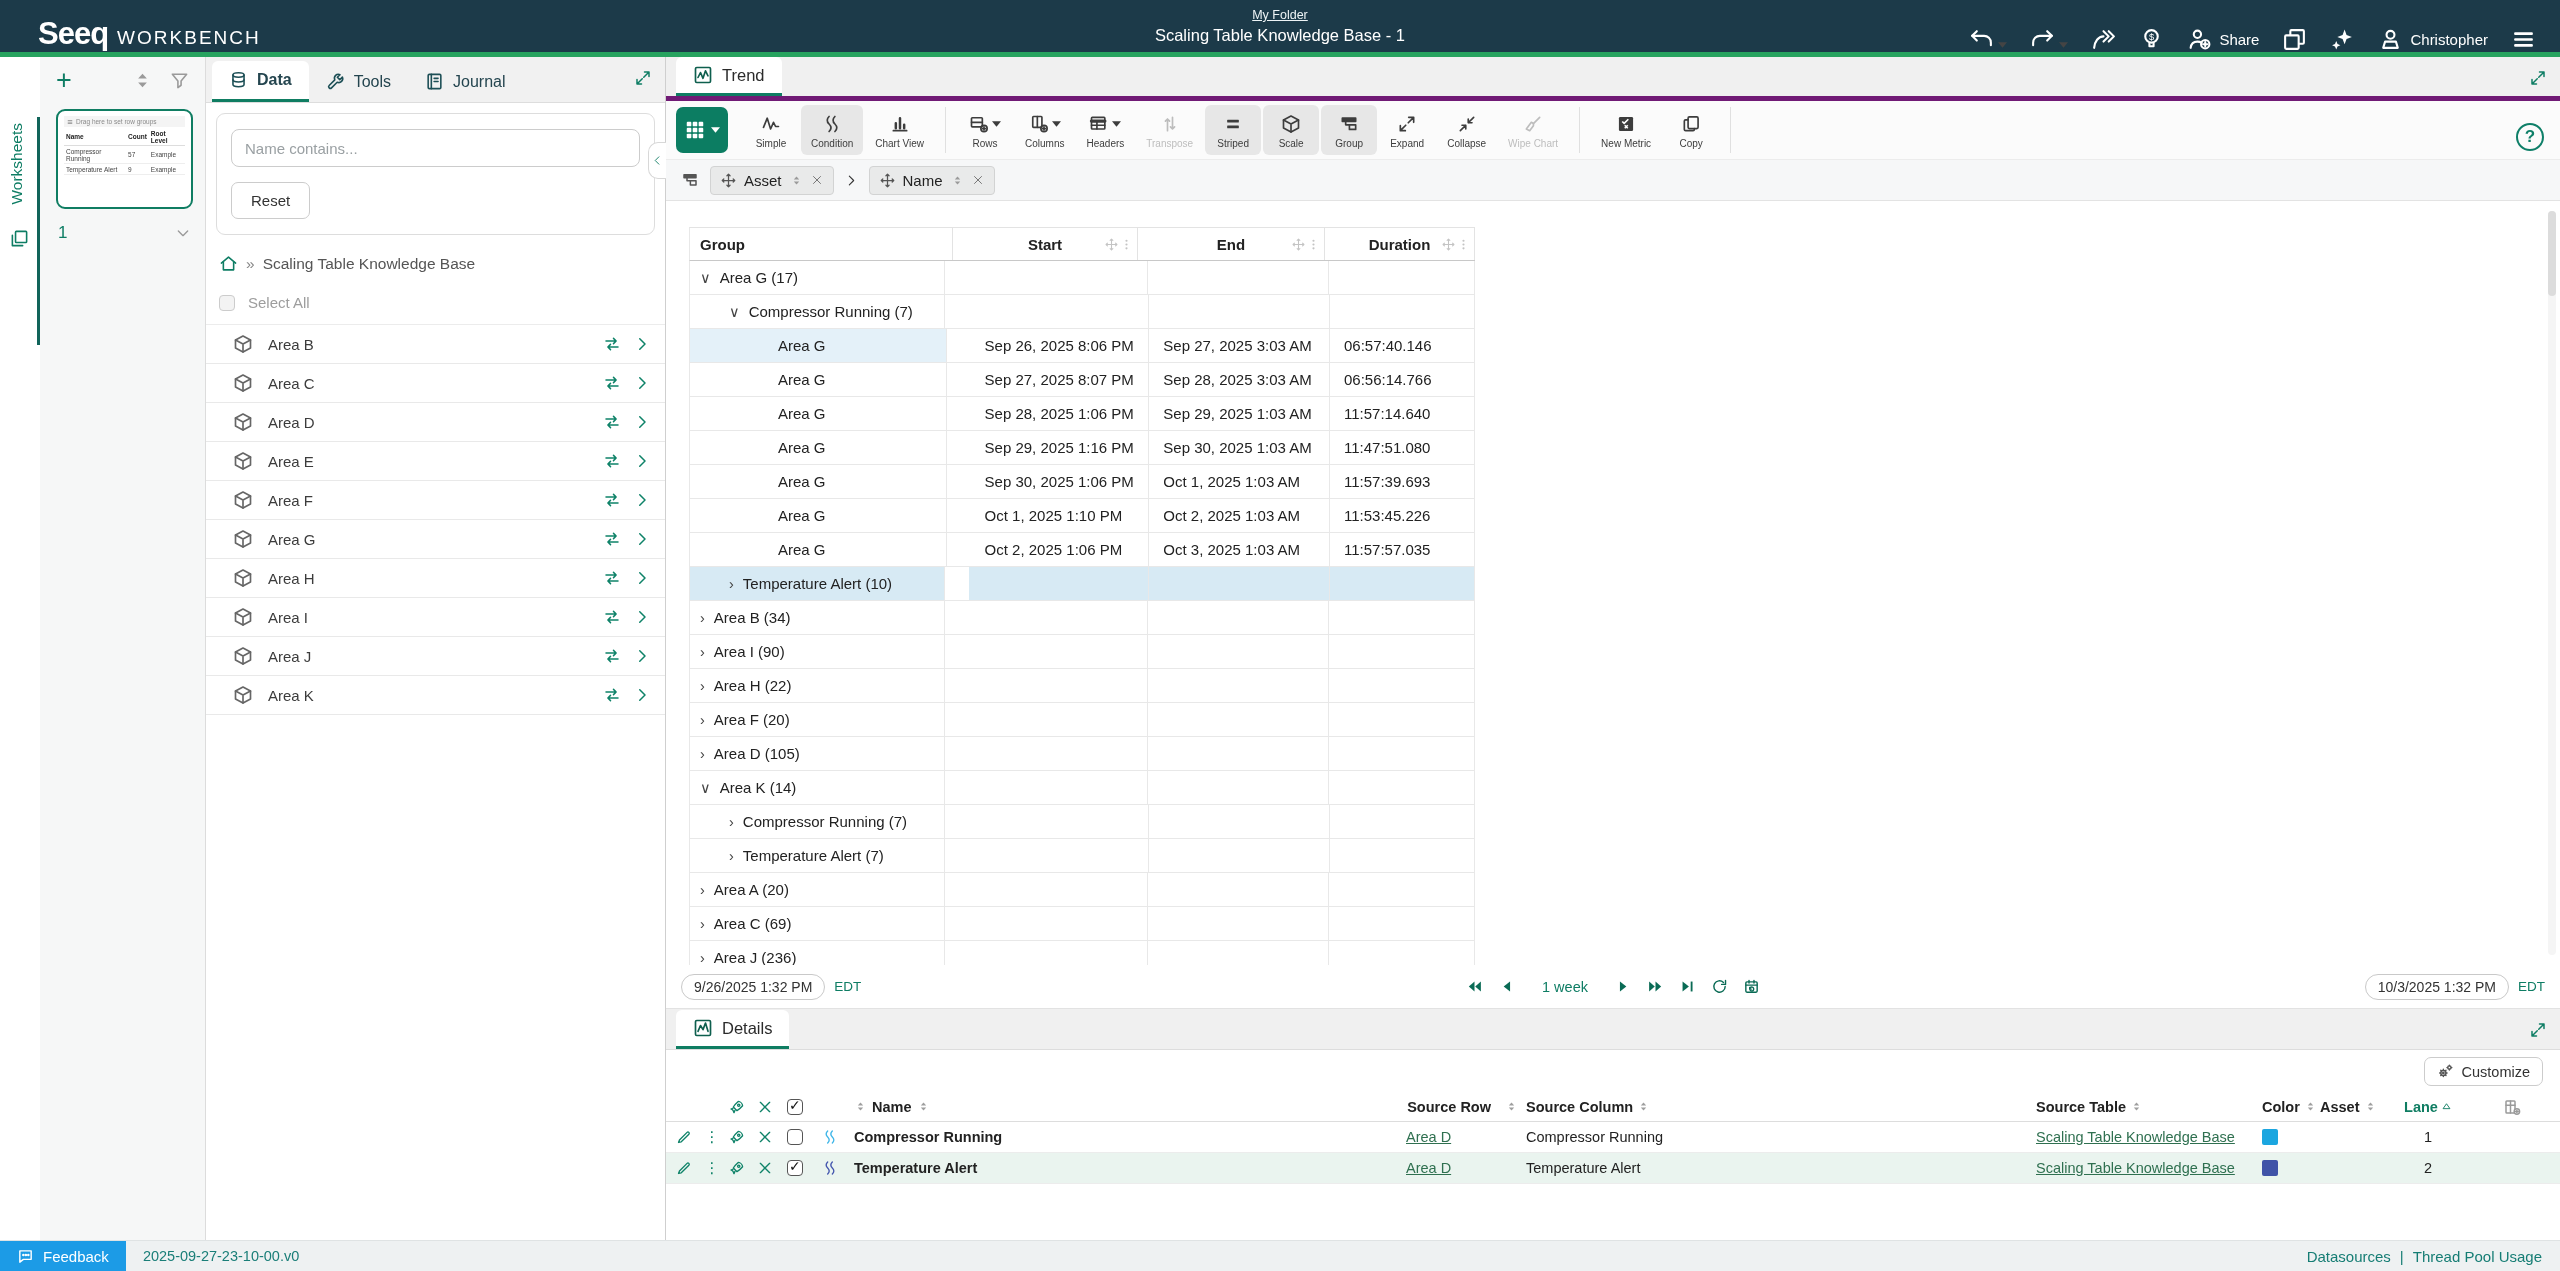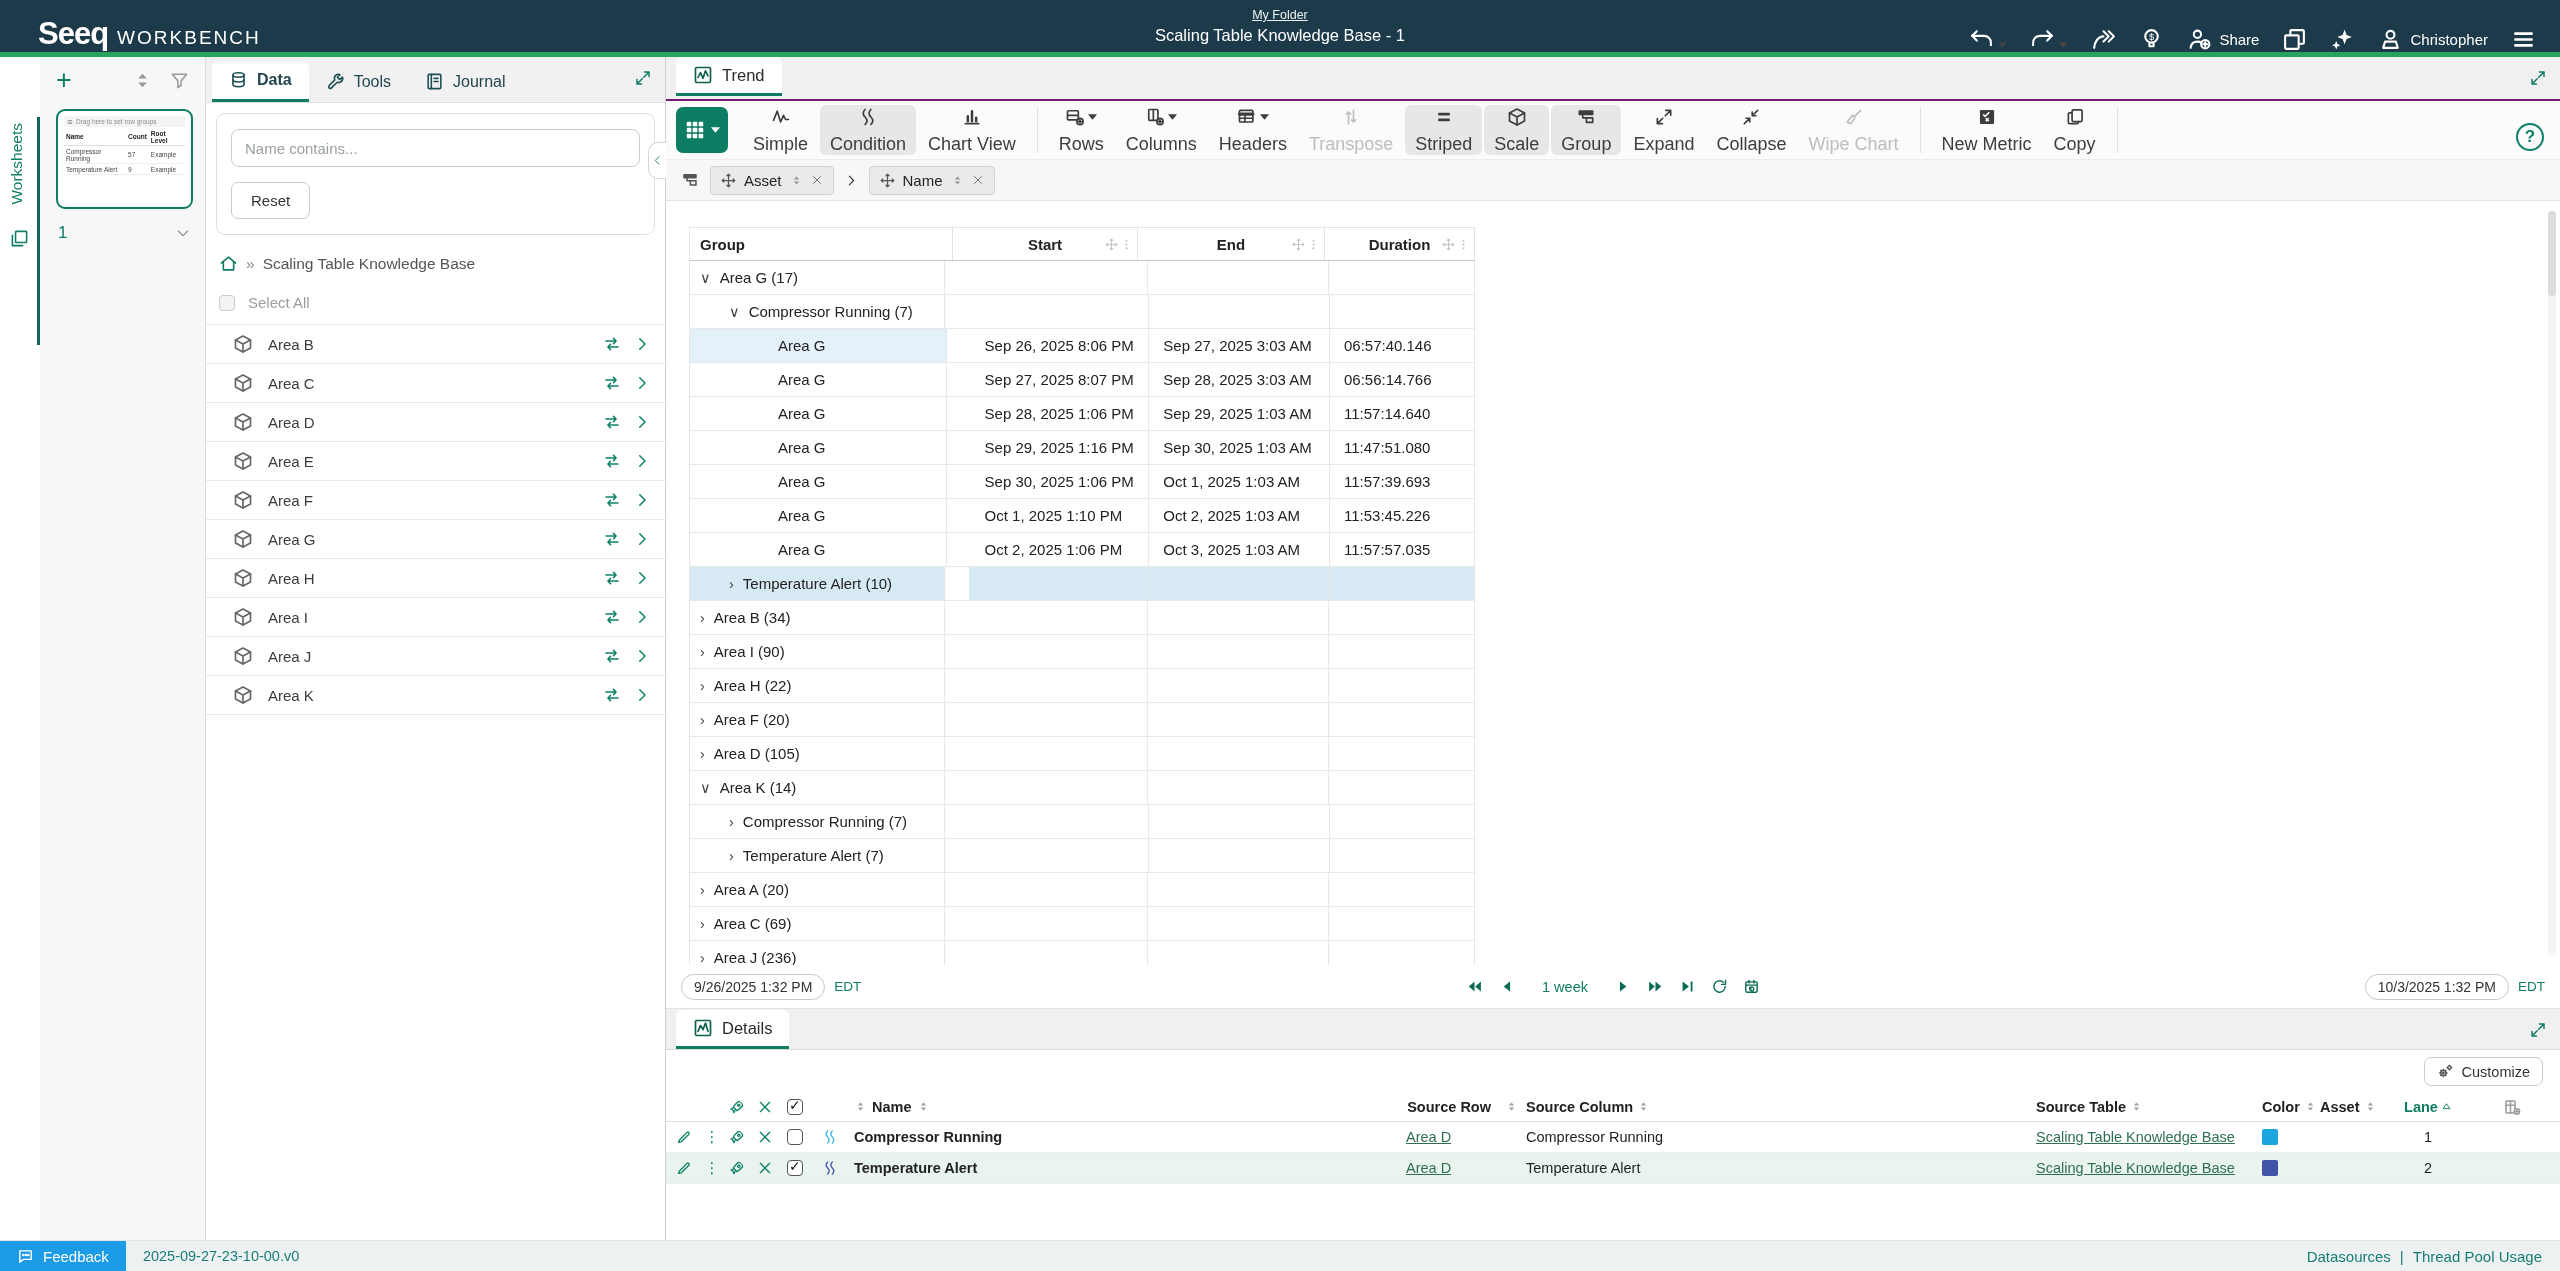--- a/index.html
+++ b/index.html
@@ -73,27 +73,27 @@
   .asset-row svg.cube { width:20px; height:20px; color:#666; flex:0 0 auto; }
   .asset-name { margin-left:15px; font-size:15px; color:#3c3c3c; }
   .asset-actions { margin-left:auto; display:flex; align-items:center; gap:12px; color:#0e8268; }
   .asset-actions svg { width:18px; height:18px; }
 
   .collapse-handle { position:absolute; left:648px; top:85px; width:18px; height:37px; background:#fff; border:1px solid #d8d8d8; border-right:none; border-radius:10px 0 0 10px; display:flex; align-items:center; justify-content:center; color:#0e7d64; z-index:6; }
   .collapse-handle svg { width:11px; height:11px; }
 
   
   .main { flex:1 1 auto; min-width:0; display:flex; flex-direction:column; position:relative; background:#fff; }
-  .m-tabs { height:44px; background:#f0f0f0; border-bottom:2px solid #701a75; display:flex; align-items:flex-start; padding-left:10px; position:relative; flex:0 0 auto; }
+  .m-tabs { height:44px; background:#f0f0f0; border-bottom:5px solid #701a75; display:flex; align-items:center; padding-left:10px; position:relative; flex:0 0 auto; }
   .m-tab { height:39px; background:#fff; border-radius:6px 6px 0 0; display:flex; align-items:center; gap:9px; padding:0 17px; font-size:16.5px; color:#2b2b2b; border-bottom:3px solid #0f7d62; }
   .m-tab svg { width:20px; height:20px; color:#0e5f4e; }
 
   .toolbar { height:58px; display:flex; align-items:center; padding:4px 10px; gap:2px; background:#fbfbfb; flex:0 0 auto; }
   .grid-btn { width:52px; height:46px; background:#0c7d62; border-radius:7px; display:flex; align-items:center; justify-content:center; gap:5px; margin-right:13px; flex:0 0 auto; }
-  .tbtn { min-width:56px; height:50px; border-radius:6px; display:flex; flex-direction:column; align-items:center; justify-content:space-between; gap:4px; padding:2px 10px 0 10px; color:#3d3d3d; font-size:18px; white-space:nowrap; }
+  .tbtn { min-width:56px; height:50px; border-radius:6px; display:flex; flex-direction:column; align-items:center; justify-content:center; gap:4px; padding:2px 10px 0 10px; color:#3d3d3d; font-size:10px; white-space:nowrap; }
   .tbtn svg { width:20px; height:20px; }
   .tbtn.active { background:#e7e7e7; }
   .tbtn.disabled { color:#bdbdbd; }
   .ticon { position:relative; display:flex; align-items:center; gap:3px; }
   .ticon svg.dd2 { width:9px; height:6px; }
   .tsep { width:1px; height:46px; background:#e0e0e0; margin:0 9px; flex:0 0 auto; }
   .help-badge { position:absolute; right:16px; top:66px; width:28px; height:28px; border:2.5px solid #0e7f68; border-radius:50%; color:#0e7f68; font-weight:bold; font-size:17px; display:flex; align-items:center; justify-content:center; z-index:4; }
 
   .chips { height:42px; background:#f6f7f8; border-top:1px solid #ececec; border-bottom:1px solid #e3e3e3; display:flex; align-items:center; padding-left:15px; gap:11px; flex:0 0 auto; }
   .chips > svg { width:18px; height:18px; color:#555; }

